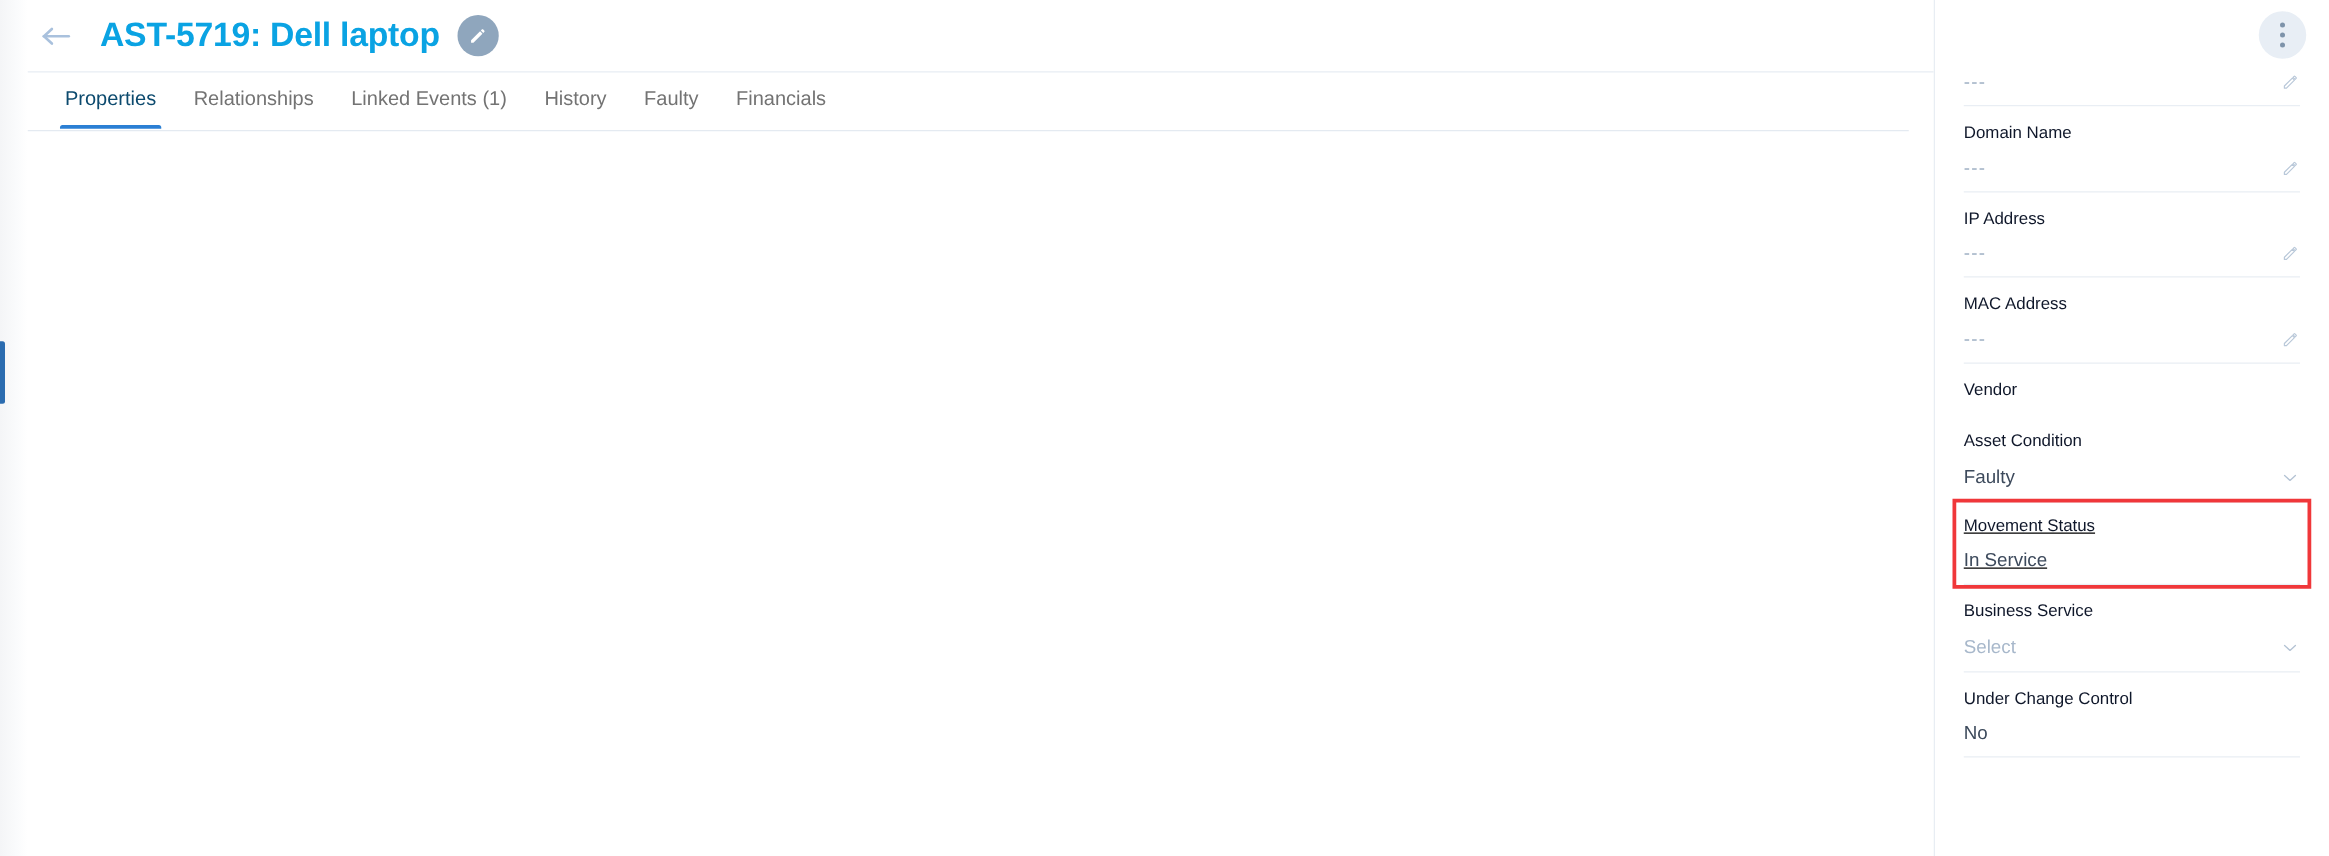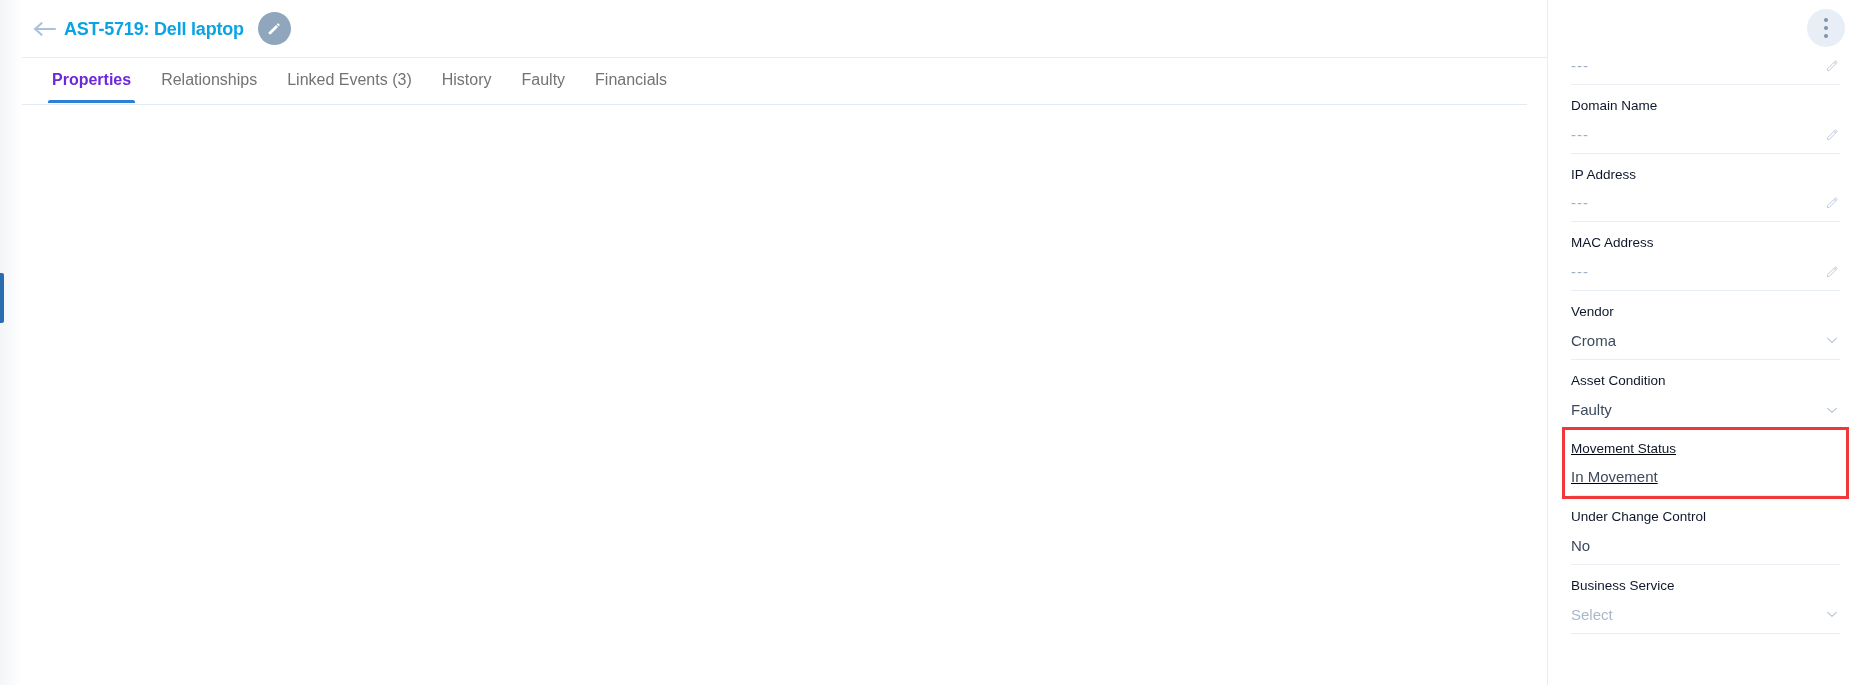--- a/index.html
+++ b/index.html
@@ -62,26 +62,26 @@
   .back-arrow {
     width: 34px; height: 34px;
     display: flex; align-items: center; justify-content: center;
     color: #a9c1dd;
     flex: 0 0 auto;
     cursor: pointer;
   }
   .back-arrow svg { display: block; }
 
   .page-title {
-    font-size: 18px;
+    font-size: 27px;
     font-weight: 600;
     color: #0aa3e3;
     letter-spacing: -0.2px;
     white-space: nowrap;
-    margin-left: 2px;
+    margin-left: 18px;
     line-height: 1;
     cursor: default;
   }
 
   .edit-circle {
     width: 33px; height: 33px;
     border-radius: 50%;
     background: #8fa6bd;
     margin-left: 14px;
     display: flex;
@@ -106,22 +106,22 @@
   .tab {
     position: relative;
     font-size: 16px;
     color: #737373;
     padding: 14px 2px 14px 2px;
     white-space: nowrap;
     cursor: pointer;
     line-height: 1;
   }
   .tab.active {
-    color: #6d28d9;
-    font-weight: 700;
+    color: #0c4a6e;
+    font-weight: 400;
   }
   .tab.active::after {
     content: "";
     position: absolute;
     left: -2px; right: -2px;
     bottom: -1px;
     height: 3px;
     background: #2b7fd4;
     border-radius: 2px 2px 0 0;
   }
@@ -246,21 +246,21 @@
             <path d="M4 17.3V20h2.7L16.9 9.8l-2.7-2.7L4 17.3z" fill="#ffffff"></path>
             <path d="M19.1 7.6c.3-.3.3-.8 0-1.1l-1.6-1.6c-.3-.3-.8-.3-1.1 0l-1.3 1.3 2.7 2.7 1.3-1.3z" fill="#ffffff"></path>
           </svg>
         </span>
       </div>
     </div>
 
     <div class="tabbar">
       <div class="tab active">Properties</div>
       <div class="tab">Relationships</div>
-      <div class="tab">Linked Events (3)</div>
+      <div class="tab">Linked Events (1)</div>
       <div class="tab">History</div>
       <div class="tab">Faulty</div>
       <div class="tab">Financials</div>
     </div>
 
     <div class="content-blank"></div>
   </div>
 
   <div class="right-panel">
     <div class="panel-scroll">
@@ -311,65 +311,57 @@
             <svg width="15" height="15" viewBox="0 0 24 24" fill="none">
               <path d="M4 17.3V20h2.7L16.9 9.8l-2.7-2.7L4 17.3z" stroke="currentColor" stroke-width="1.5" stroke-linejoin="round"></path>
               <path d="M19.1 7.6c.3-.3.3-.8 0-1.1l-1.6-1.6c-.3-.3-.8-.3-1.1 0l-1.3 1.3 2.7 2.7 1.3-1.3z" stroke="currentColor" stroke-width="1.5" stroke-linejoin="round"></path>
             </svg>
           </span>
         </div>
       </div>
 
       <div class="field">
         <div class="field-label">Vendor</div>
-        <div class="field-row">
-          <span class="field-value">Croma</span>
-          <span class="chev">
-            <svg width="16" height="16" viewBox="0 0 24 24" fill="none">
-              <path d="M5.5 9.5L12 15.5l6.5-6" stroke="currentColor" stroke-width="1.6" stroke-linecap="round" stroke-linejoin="round"></path>
-            </svg>
-          </span>
-        </div>
       </div>
 
       <div class="field">
         <div class="field-label">Asset Condition</div>
         <div class="field-row">
           <span class="field-value">Faulty</span>
           <span class="chev">
             <svg width="16" height="16" viewBox="0 0 24 24" fill="none">
               <path d="M5.5 9.5L12 15.5l6.5-6" stroke="currentColor" stroke-width="1.6" stroke-linecap="round" stroke-linejoin="round"></path>
             </svg>
           </span>
         </div>
       </div>
 
       <div class="field highlight">
         <div class="field-label">Movement Status</div>
         <div class="field-row">
-          <span class="field-value">In Movement</span>
-        </div>
-      </div>
-
-      <div class="field">
-        <div class="field-label">Under Change Control</div>
-        <div class="field-row">
-          <span class="field-value">No</span>
+          <span class="field-value">In Service</span>
         </div>
       </div>
 
       <div class="field">
         <div class="field-label">Business Service</div>
         <div class="field-row">
           <span class="field-value placeholder">Select</span>
           <span class="chev">
             <svg width="16" height="16" viewBox="0 0 24 24" fill="none">
               <path d="M5.5 9.5L12 15.5l6.5-6" stroke="currentColor" stroke-width="1.6" stroke-linecap="round" stroke-linejoin="round"></path>
             </svg>
           </span>
+        </div>
+      </div>
+
+      <div class="field">
+        <div class="field-label">Under Change Control</div>
+        <div class="field-row">
+          <span class="field-value">No</span>
         </div>
       </div>
 
     </div>
   </div>
 
   <div class="kebab">
     <i></i>
     <i></i>
     <i></i>

